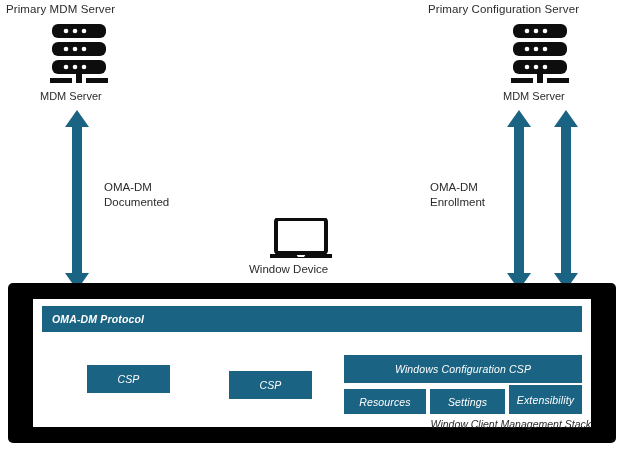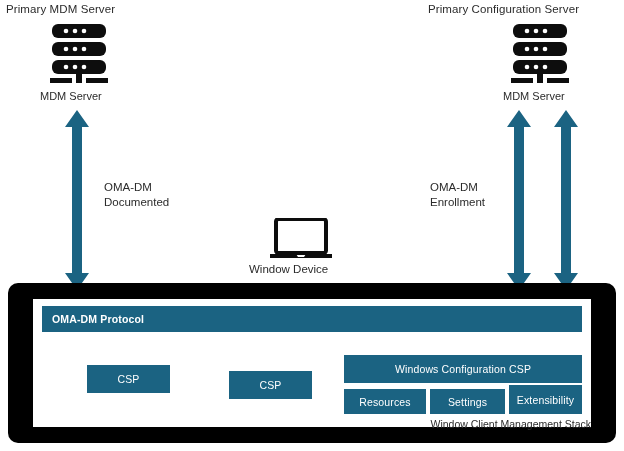--- a/index.html
+++ b/index.html
@@ -82,21 +82,22 @@
     color: #2b2b2b;
     white-space: nowrap;
   }
 
   
   #stack-panel {
     position: absolute;
     left: 8px; top: 283px;
     width: 608px; height: 160px;
     background: #000000;
-    border-radius: 10px;
+    border-radius: 5px;
+    font-style: italic;
   }
   #stack-inner {
     position: absolute;
     left: 25px; top: 16px;
     width: 558px; height: 128px;
     background: #ffffff;
   }
 
   .blue-box {
     position: absolute;

